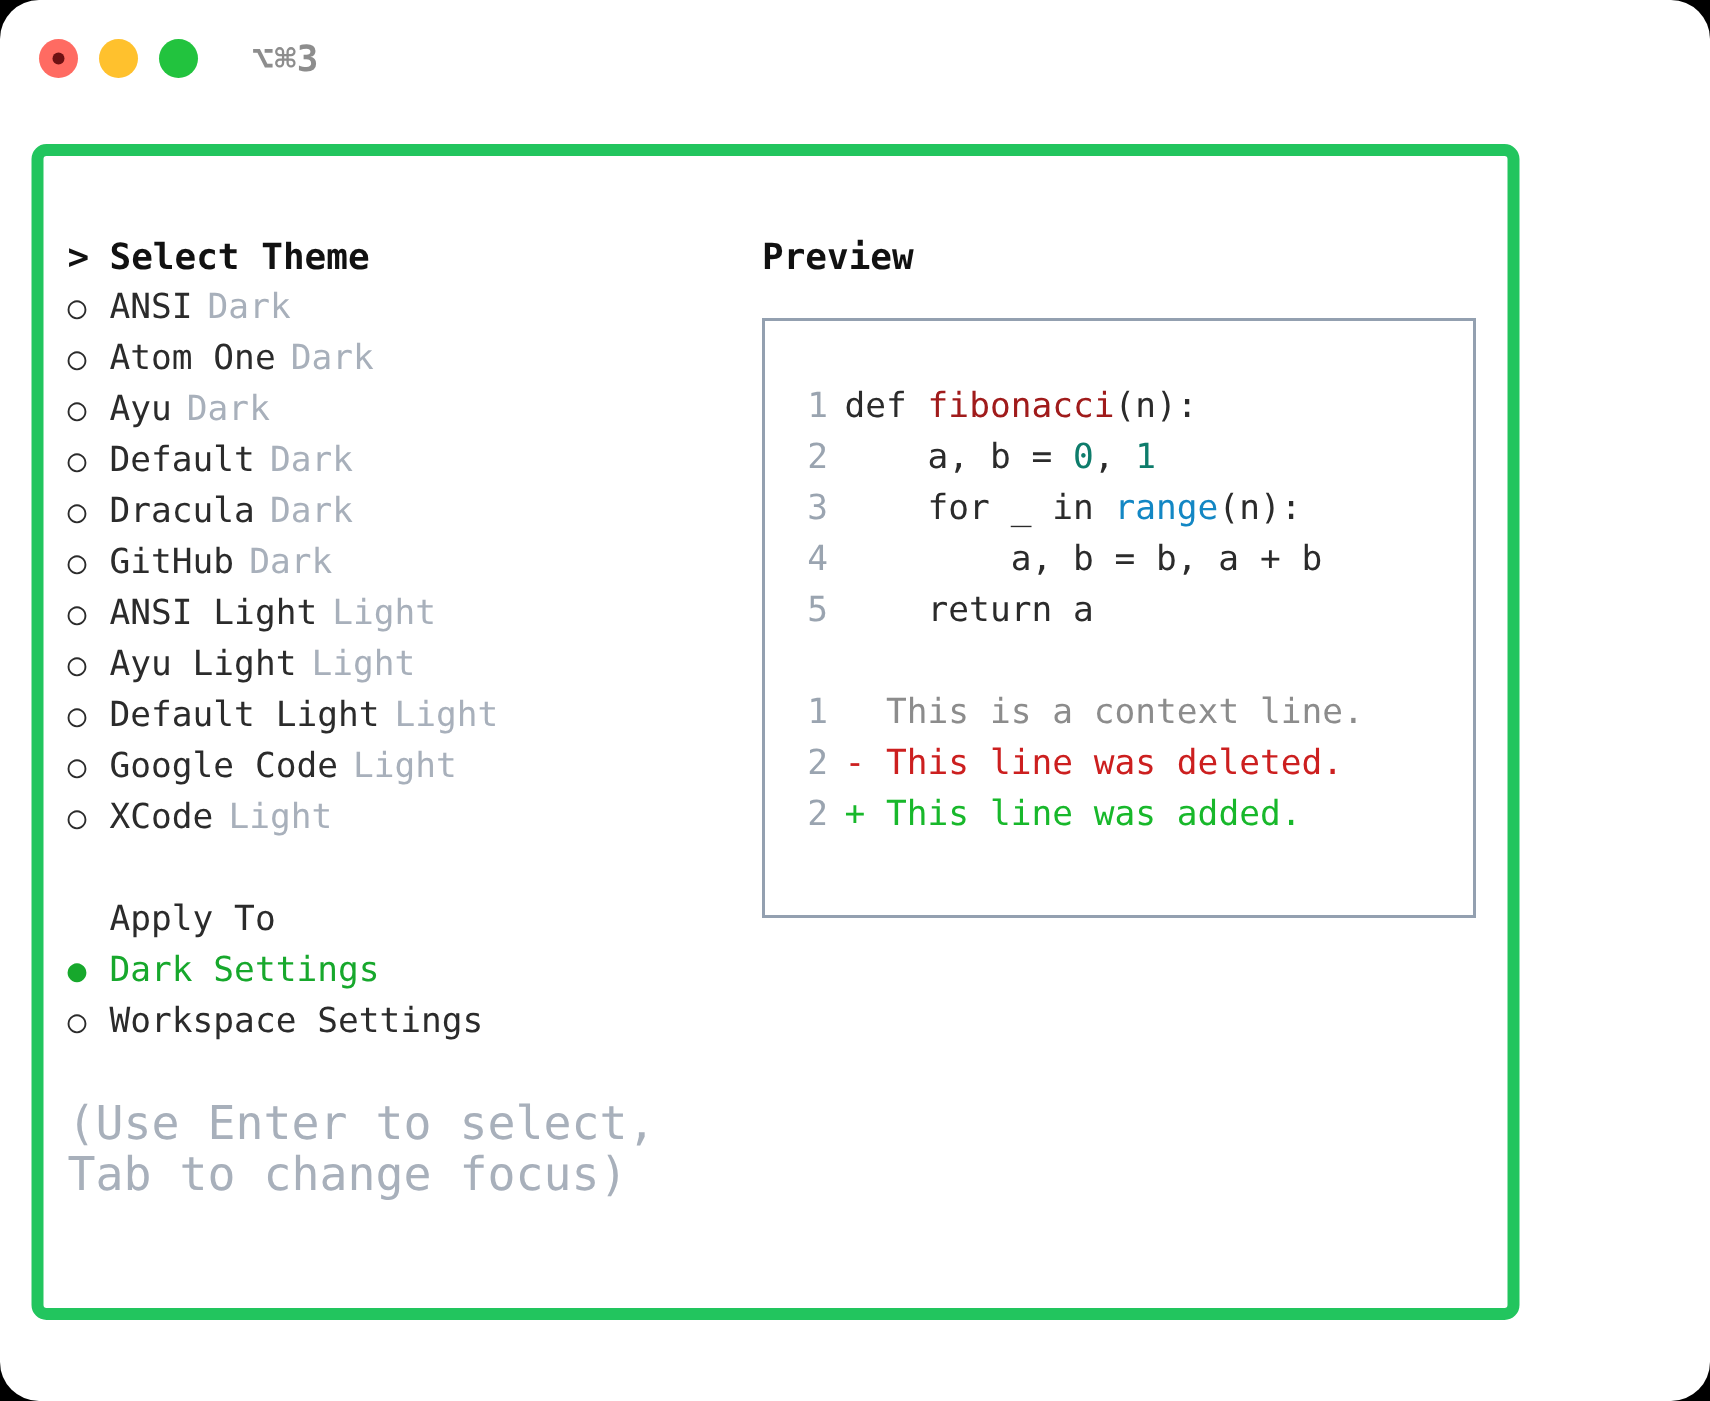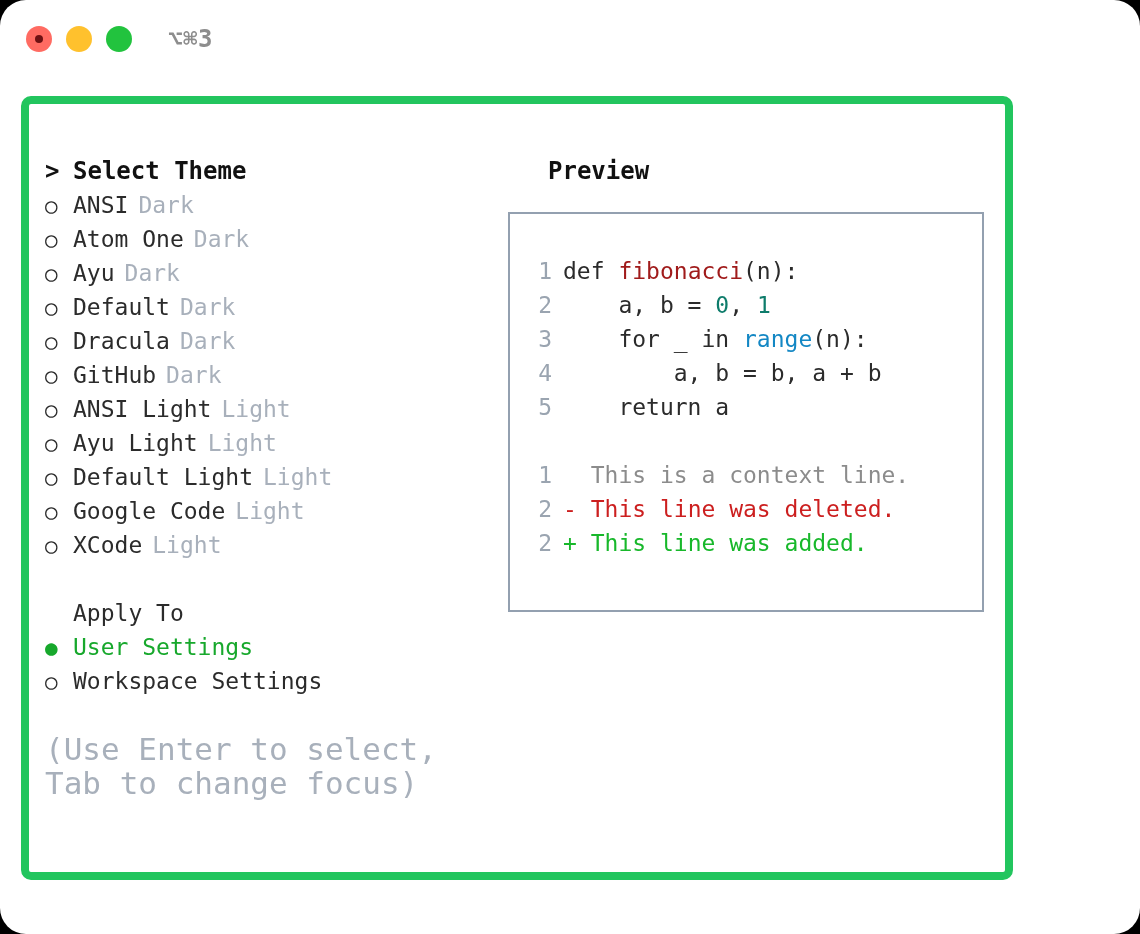--- a/index.html
+++ b/index.html
@@ -137,21 +137,20 @@
     position: absolute;
     left: 479px;
     top: 50px;
     width: 495px;
   }
   #preview-title {
     font-size: 24px;
     font-weight: bold;
     color: #111111;
     line-height: 34px;
-    margin-left: 40px;
   }
   #preview-box {
     position: absolute;
     left: 0;
     top: 58px;
     width: 476px;
     height: 400px;
     border: 2px solid #93a0b0;
     box-sizing: border-box;
     background: #ffffff;
@@ -214,21 +213,21 @@
           <div class="row"><span class="bullet">○</span><span class="name">Default Light</span><span class="variant">Light</span></div>
           <div class="row"><span class="bullet">○</span><span class="name">Google Code</span><span class="variant">Light</span></div>
           <div class="row"><span class="bullet">○</span><span class="name">XCode</span><span class="variant">Light</span></div>
         </div>
 
       <div id="spacer-1"></div>
 
       <div class="section-label">Apply To</div>
 
       <div id="apply-rows">
-          <div class="row selected"><span class="bullet sel">●</span><span class="name">User Settings</span></div>
+          <div class="row selected"><span class="bullet sel">●</span><span class="name">Dark Settings</span></div>
           <div class="row"><span class="bullet">○</span><span class="name">Workspace Settings</span></div>
         </div>
 
       <div id="spacer-2"></div>
 
       <div id="hint">(Use Enter to select, Tab to change focus)</div>
     </div>
 
     <div id="right-col">
       <div id="preview-title">Preview</div>

